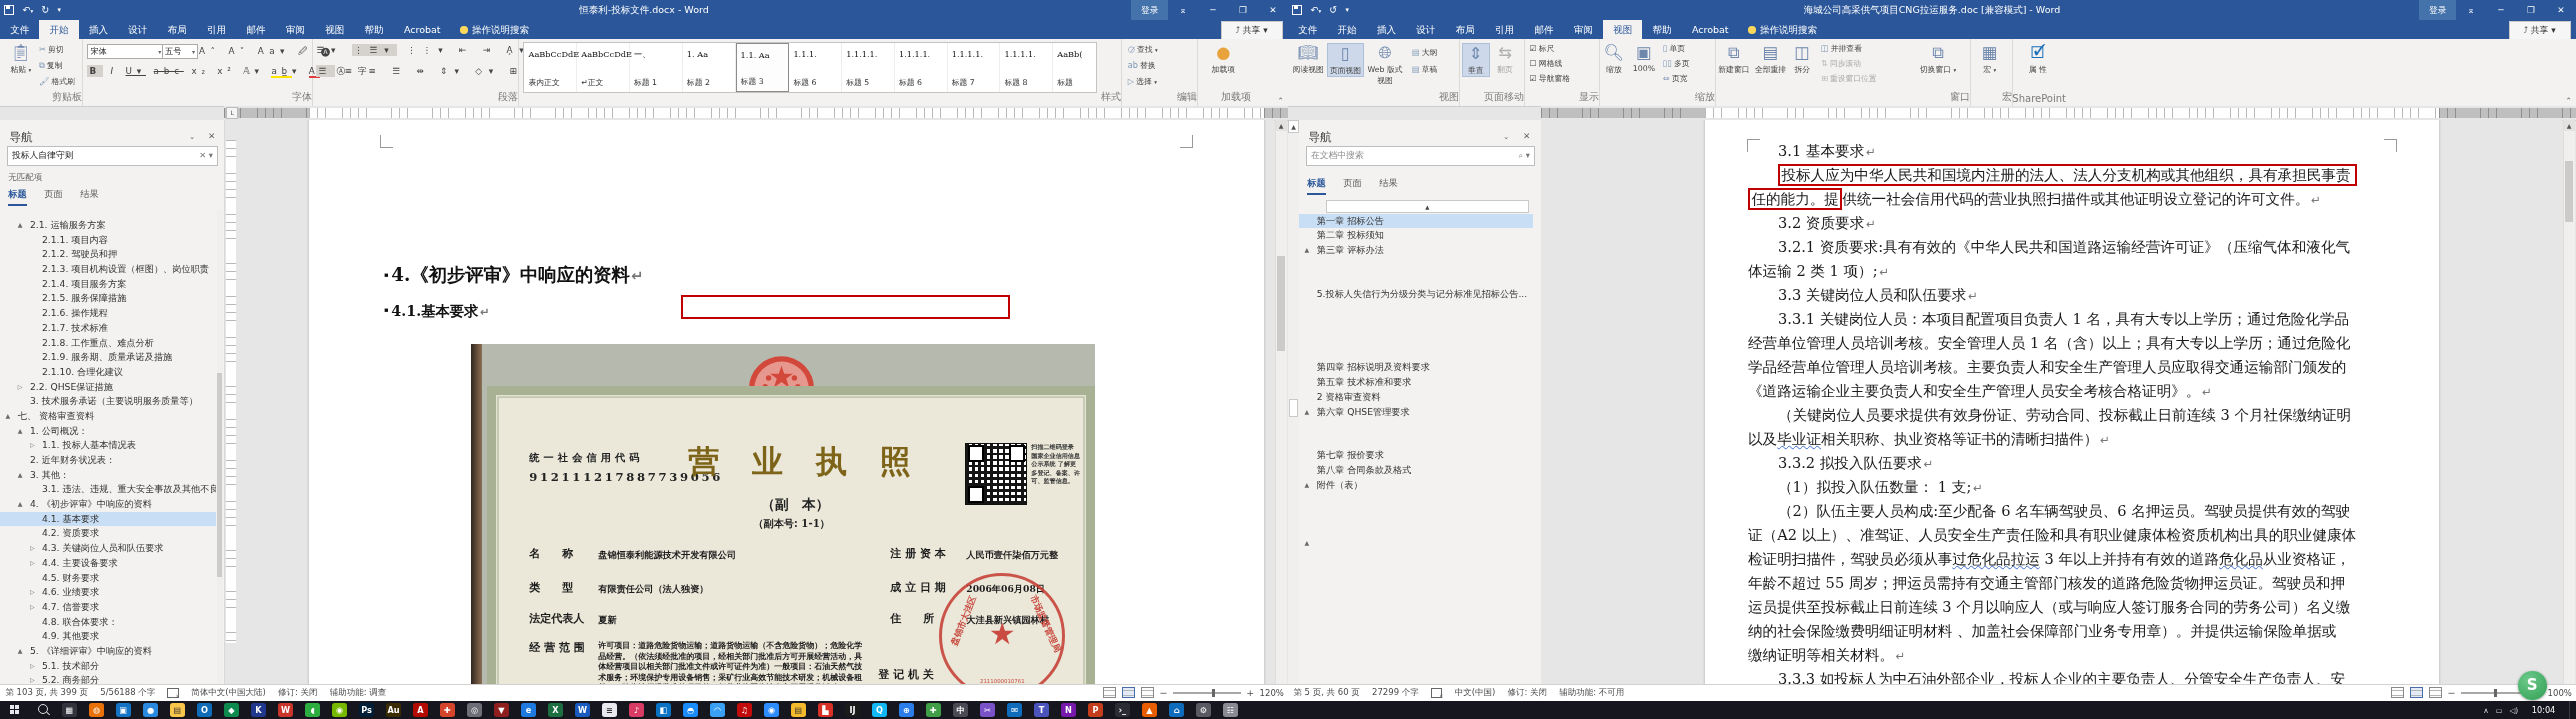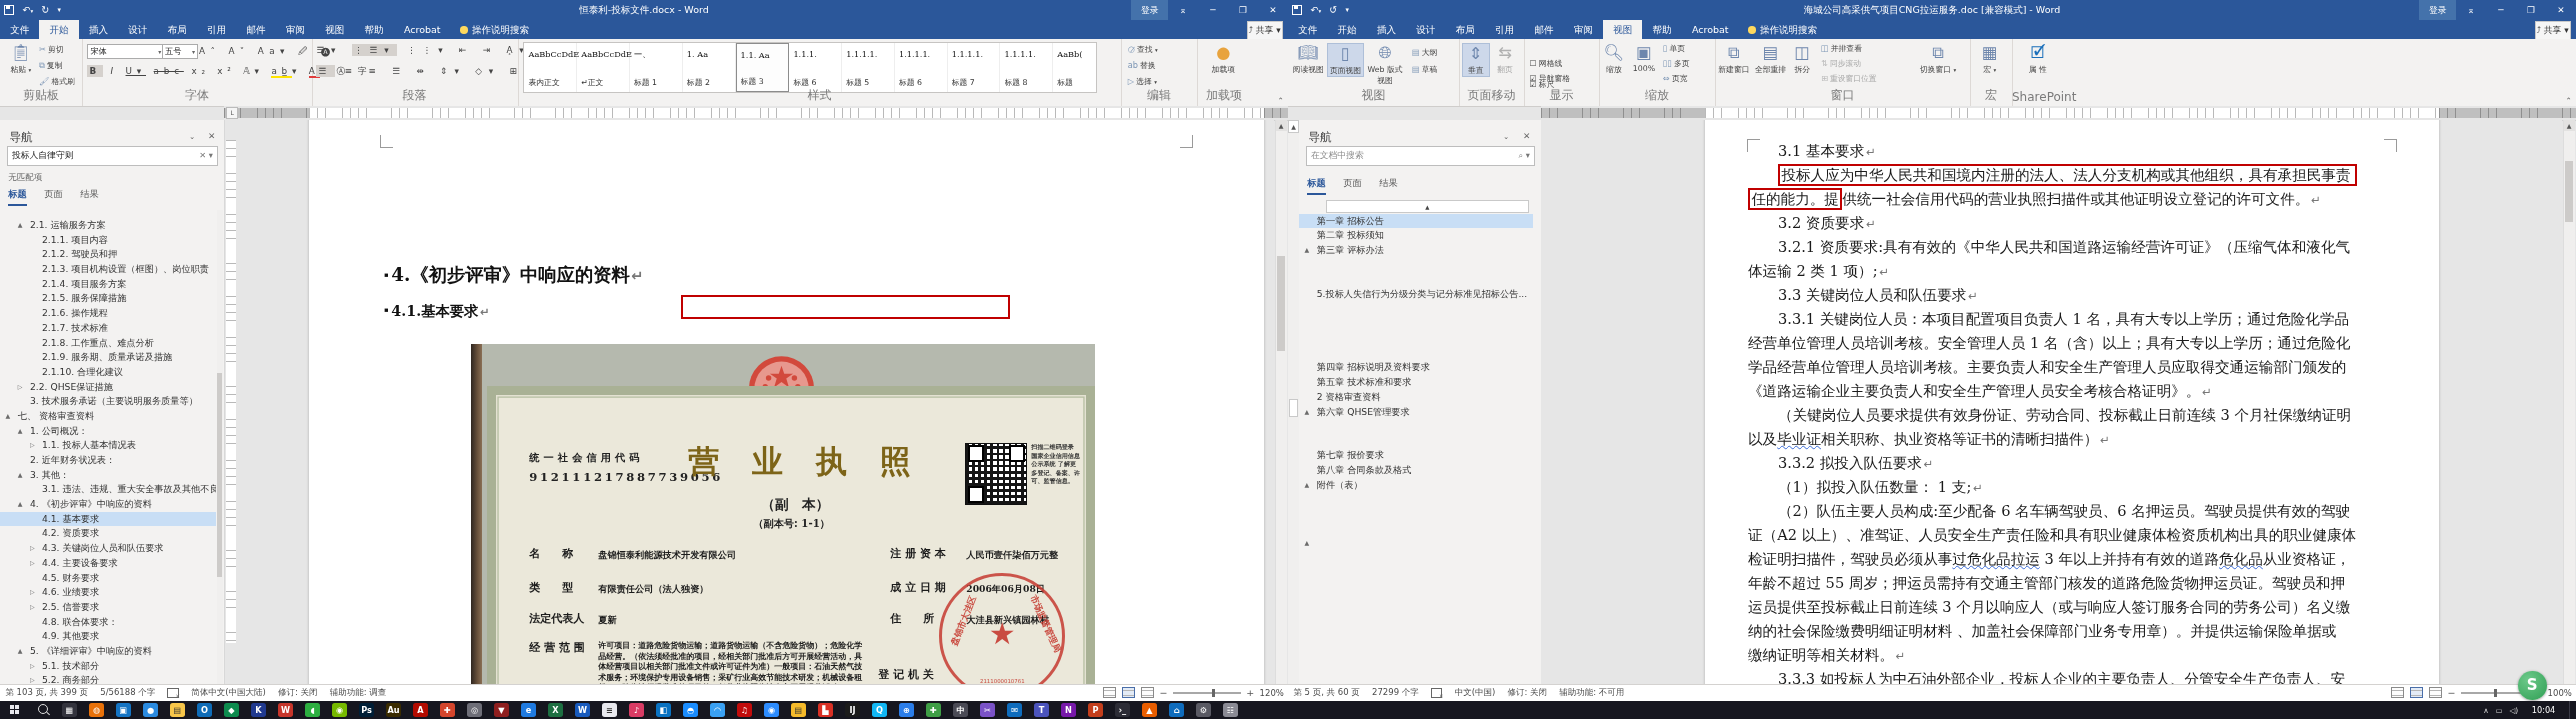--- a/index.html
+++ b/index.html
@@ -17,25 +17,25 @@
   .title-controls{position:absolute;right:0;top:0;height:20.4px;display:flex;align-items:stretch;}
   .signin{background:#4472ab;padding:0 9.5px;line-height:20.4px;font-size:8.8px;}
   .tc{width:30px;text-align:center;line-height:20.4px;font-size:8.8px;color:#fff;}
   
   .tabrow{position:absolute;top:20.4px;left:0;right:0;height:19px;background:#2b579a;display:flex;color:#fff;font-size:9.5px;}
   .tab{padding:0 10.2px;line-height:19px;white-space:nowrap;}
   .tab.active{background:#f3f2f1;color:#2b579a;}
   .tellme{display:flex;align-items:center;gap:4.1px;padding:0 9.5px;}
   .bulb{width:7.5px;height:7.5px;border-radius:50%;background:#ffd95e;display:inline-block;}
   .share-btn{position:absolute;right:5.4px;top:21px;height:17px;background:#f6f6f6;color:#333;border:0.7px solid #c9c9c9;
-     font-size:8.8px;line-height:17px;padding:0 1px;}
+     font-size:8.8px;line-height:17px;padding:0 14px;}
   
   .ribbon{position:absolute;top:39px;left:0;right:0;height:67px;background:#f3f2f1;border-bottom:0.7px solid #cfcdcb;}
   .rgroup{position:absolute;top:0;bottom:0;border-right:0.7px solid #ddd9d6;}
-  .glabel{position:absolute;bottom:2px;left:0;right:0;text-align:center;font-size:12px;color:#7b7b7b;white-space:nowrap;}
+  .glabel{position:absolute;bottom:2px;left:0;right:0;text-align:right;font-size:10px;color:#7b7b7b;white-space:nowrap;}
   .bigbtn{position:absolute;top:4.1px;width:39px;text-align:center;font-size:7.8px;color:#444;}
   .bigbtn .bicon{display:block;font-size:16.3px;line-height:20.4px;color:#6e87ad;}
   .bigbtn.sel{background:#cdd8ea;border:0.7px solid #aebfd8;}
   .bigbtn.dis{color:#a8a8a8;}
   .smallrow{position:absolute;font-size:7.8px;color:#444;white-space:nowrap;}
   .smallrow .si{color:#7d96b5;margin-right:2px;font-size:8.2px;}
   .combo{position:absolute;height:13.6px;background:#fff;border:0.7px solid #ababab;font-size:8.2px;color:#222;
      line-height:13px;padding:0 2px;}
   .combo .dd{float:right;color:#666;font-size:6.1px;}
   .iconrow{position:absolute;font-size:8.8px;color:#444;letter-spacing:4.1px;white-space:nowrap;}
@@ -304,21 +304,21 @@
         <div class="navitem lvl1"><span class="arr"></span><span class="txt">2. 近年财务状况表：</span></div>
         <div class="navitem lvl1"><span class="arr">▲</span><span class="txt">3. 其他：</span></div>
         <div class="navitem lvl2"><span class="arr"></span><span class="txt">3.1. 违法、违规、重大安全事故及其他不良...</span></div>
         <div class="navitem lvl1"><span class="arr">▲</span><span class="txt">4. 《初步评审》中响应的资料</span></div>
         <div class="navitem lvl2 sel"><span class="arr"></span><span class="txt">4.1. 基本要求</span></div>
         <div class="navitem lvl2"><span class="arr"></span><span class="txt">4.2. 资质要求</span></div>
         <div class="navitem lvl2"><span class="arr">▷</span><span class="txt">4.3. 关键岗位人员和队伍要求</span></div>
         <div class="navitem lvl2"><span class="arr">▷</span><span class="txt">4.4. 主要设备要求</span></div>
         <div class="navitem lvl2"><span class="arr"></span><span class="txt">4.5. 财务要求</span></div>
         <div class="navitem lvl2"><span class="arr">▷</span><span class="txt">4.6. 业绩要求</span></div>
-        <div class="navitem lvl2"><span class="arr">▷</span><span class="txt">2.5. 信誉要求</span></div>
+        <div class="navitem lvl2"><span class="arr">▷</span><span class="txt">4.7. 信誉要求</span></div>
         <div class="navitem lvl2"><span class="arr"></span><span class="txt">4.8. 联合体要求：</span></div>
         <div class="navitem lvl2"><span class="arr"></span><span class="txt">4.9. 其他要求</span></div>
         <div class="navitem lvl1"><span class="arr">▲</span><span class="txt">5. 《详细评审》中响应的资料</span></div>
         <div class="navitem lvl2"><span class="arr">▷</span><span class="txt">5.1. 技术部分</span></div>
         <div class="navitem lvl2"><span class="arr">▷</span><span class="txt">5.2. 商务部分</span></div>
         <div class="navitem lvl0"><span class="arr"></span><span class="txt">八、 其他材料</span></div>
       </div>
     <div class="nav-scroll" style="right:1.4px;top:90px;bottom:0;">
       <div class="thumb" style="top:163px;height:204px;"></div>
     </div>
@@ -467,21 +467,21 @@
       <div class="smallrow" style="left:124px;top:8.2px;"><span class="si">▤</span><span>大纲</span></div>
       <div class="smallrow" style="left:124px;top:24.5px;"><span class="si">▤</span><span>草稿</span></div>
       <div class="glabel">视图</div>
     </div>
     <div class="rgroup" style="left:171px;width:65px;">
       <div class="bigbtn sel" style="left:2.7px;width:26px;"><span class="bicon">⇕</span><span>垂直</span></div>
       <div class="bigbtn dis" style="left:33px;width:26px;"><span class="bicon" style="color:#b0b0b0;">⇆</span><span>翻页</span></div>
       <div class="glabel">页面移动</div>
     </div>
     <div class="rgroup" style="left:236px;width:75px;">
-      <div class="smallrow" style="left:5.4px;top:4.1px;margin-top:36px;">☑ <span>标尺</span></div>
+      <div class="smallrow" style="left:5.4px;top:4.1px;">☑ <span>标尺</span></div>
       <div class="smallrow" style="left:5.4px;top:19px;">☐ <span>网格线</span></div>
       <div class="smallrow" style="left:5.4px;top:34px;">☑ <span>导航窗格</span></div>
       <div class="glabel">显示</div>
     </div>
     <div class="rgroup" style="left:311px;width:116px;">
       <div class="bigbtn" style="left:1.4px;width:27px;"><span class="bicon">🔍︎</span><span>缩放</span></div>
       <div class="bigbtn" style="left:30px;width:30px;"><span class="bicon">▣</span><span>100%</span></div>
       <div class="smallrow" style="left:64px;top:4.1px;"><span class="si">▯</span><span>单页</span></div>
       <div class="smallrow" style="left:64px;top:19px;"><span class="si">▯▯</span><span>多页</span></div>
       <div class="smallrow" style="left:64px;top:34px;"><span class="si">⇔</span><span>页宽</span></div>

